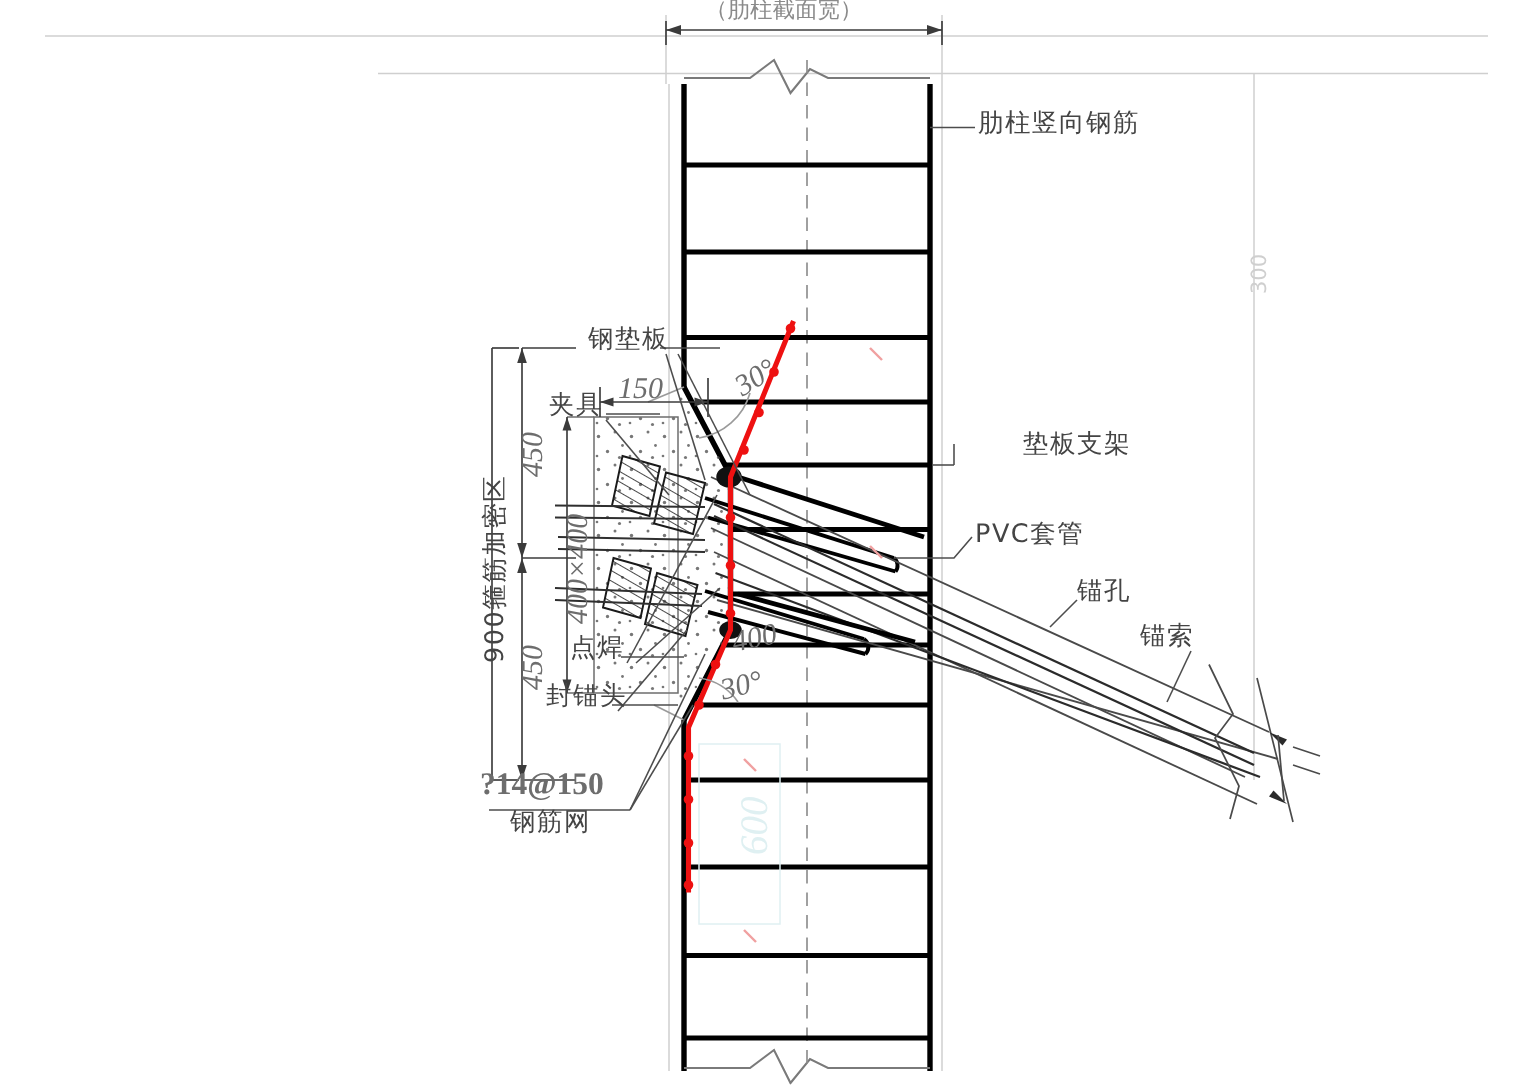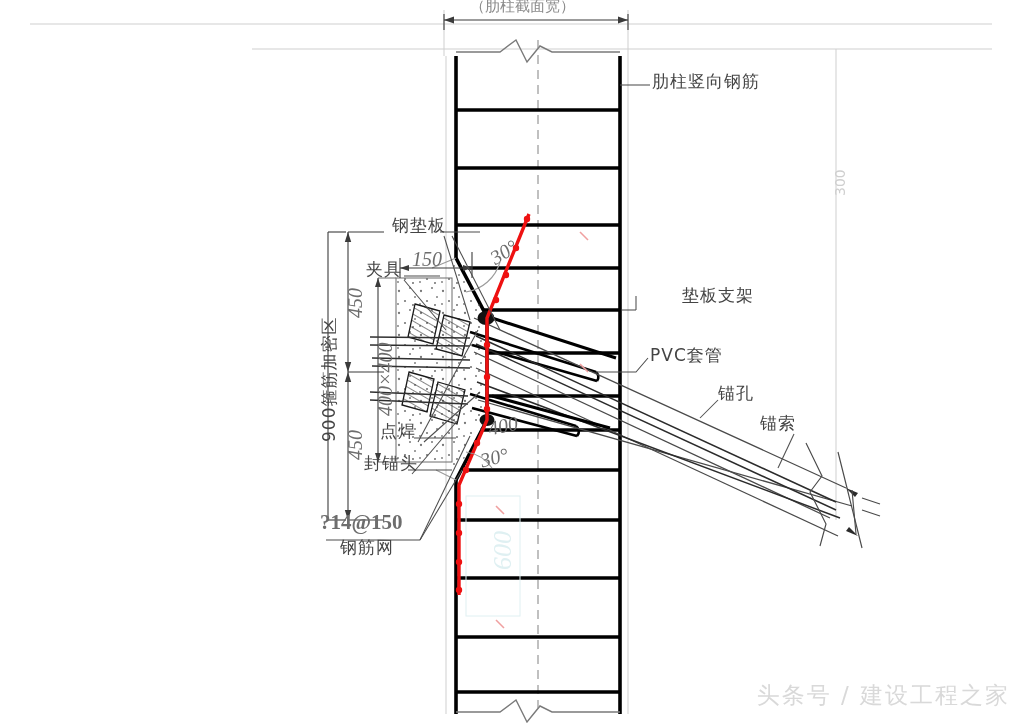--- a/index.html
+++ b/index.html
@@ -307,15 +307,14 @@
   <div class="lbl dim" style="left:478px;top:450px;transform:rotate(-14deg);transform-origin:0 0;">30°</div>
 
   <div class="lbl dim" style="left:486px;top:418px;transform:rotate(-12deg);transform-origin:0 0;">400</div>
 
   <div class="lbl dim dimv" style="left:488px;top:570px;transform:rotate(-90deg);
        color:#dff0f2;font-size:26px;">600</div>
 
   <div class="lbl dimv faint" style="left:832px;top:196px;transform:rotate(-90deg);
        font-size:14px;">300</div>
 
-  <div class="wm">头条号 / 建设工程之家</div>
 
 </div>
 
 </body></html>

